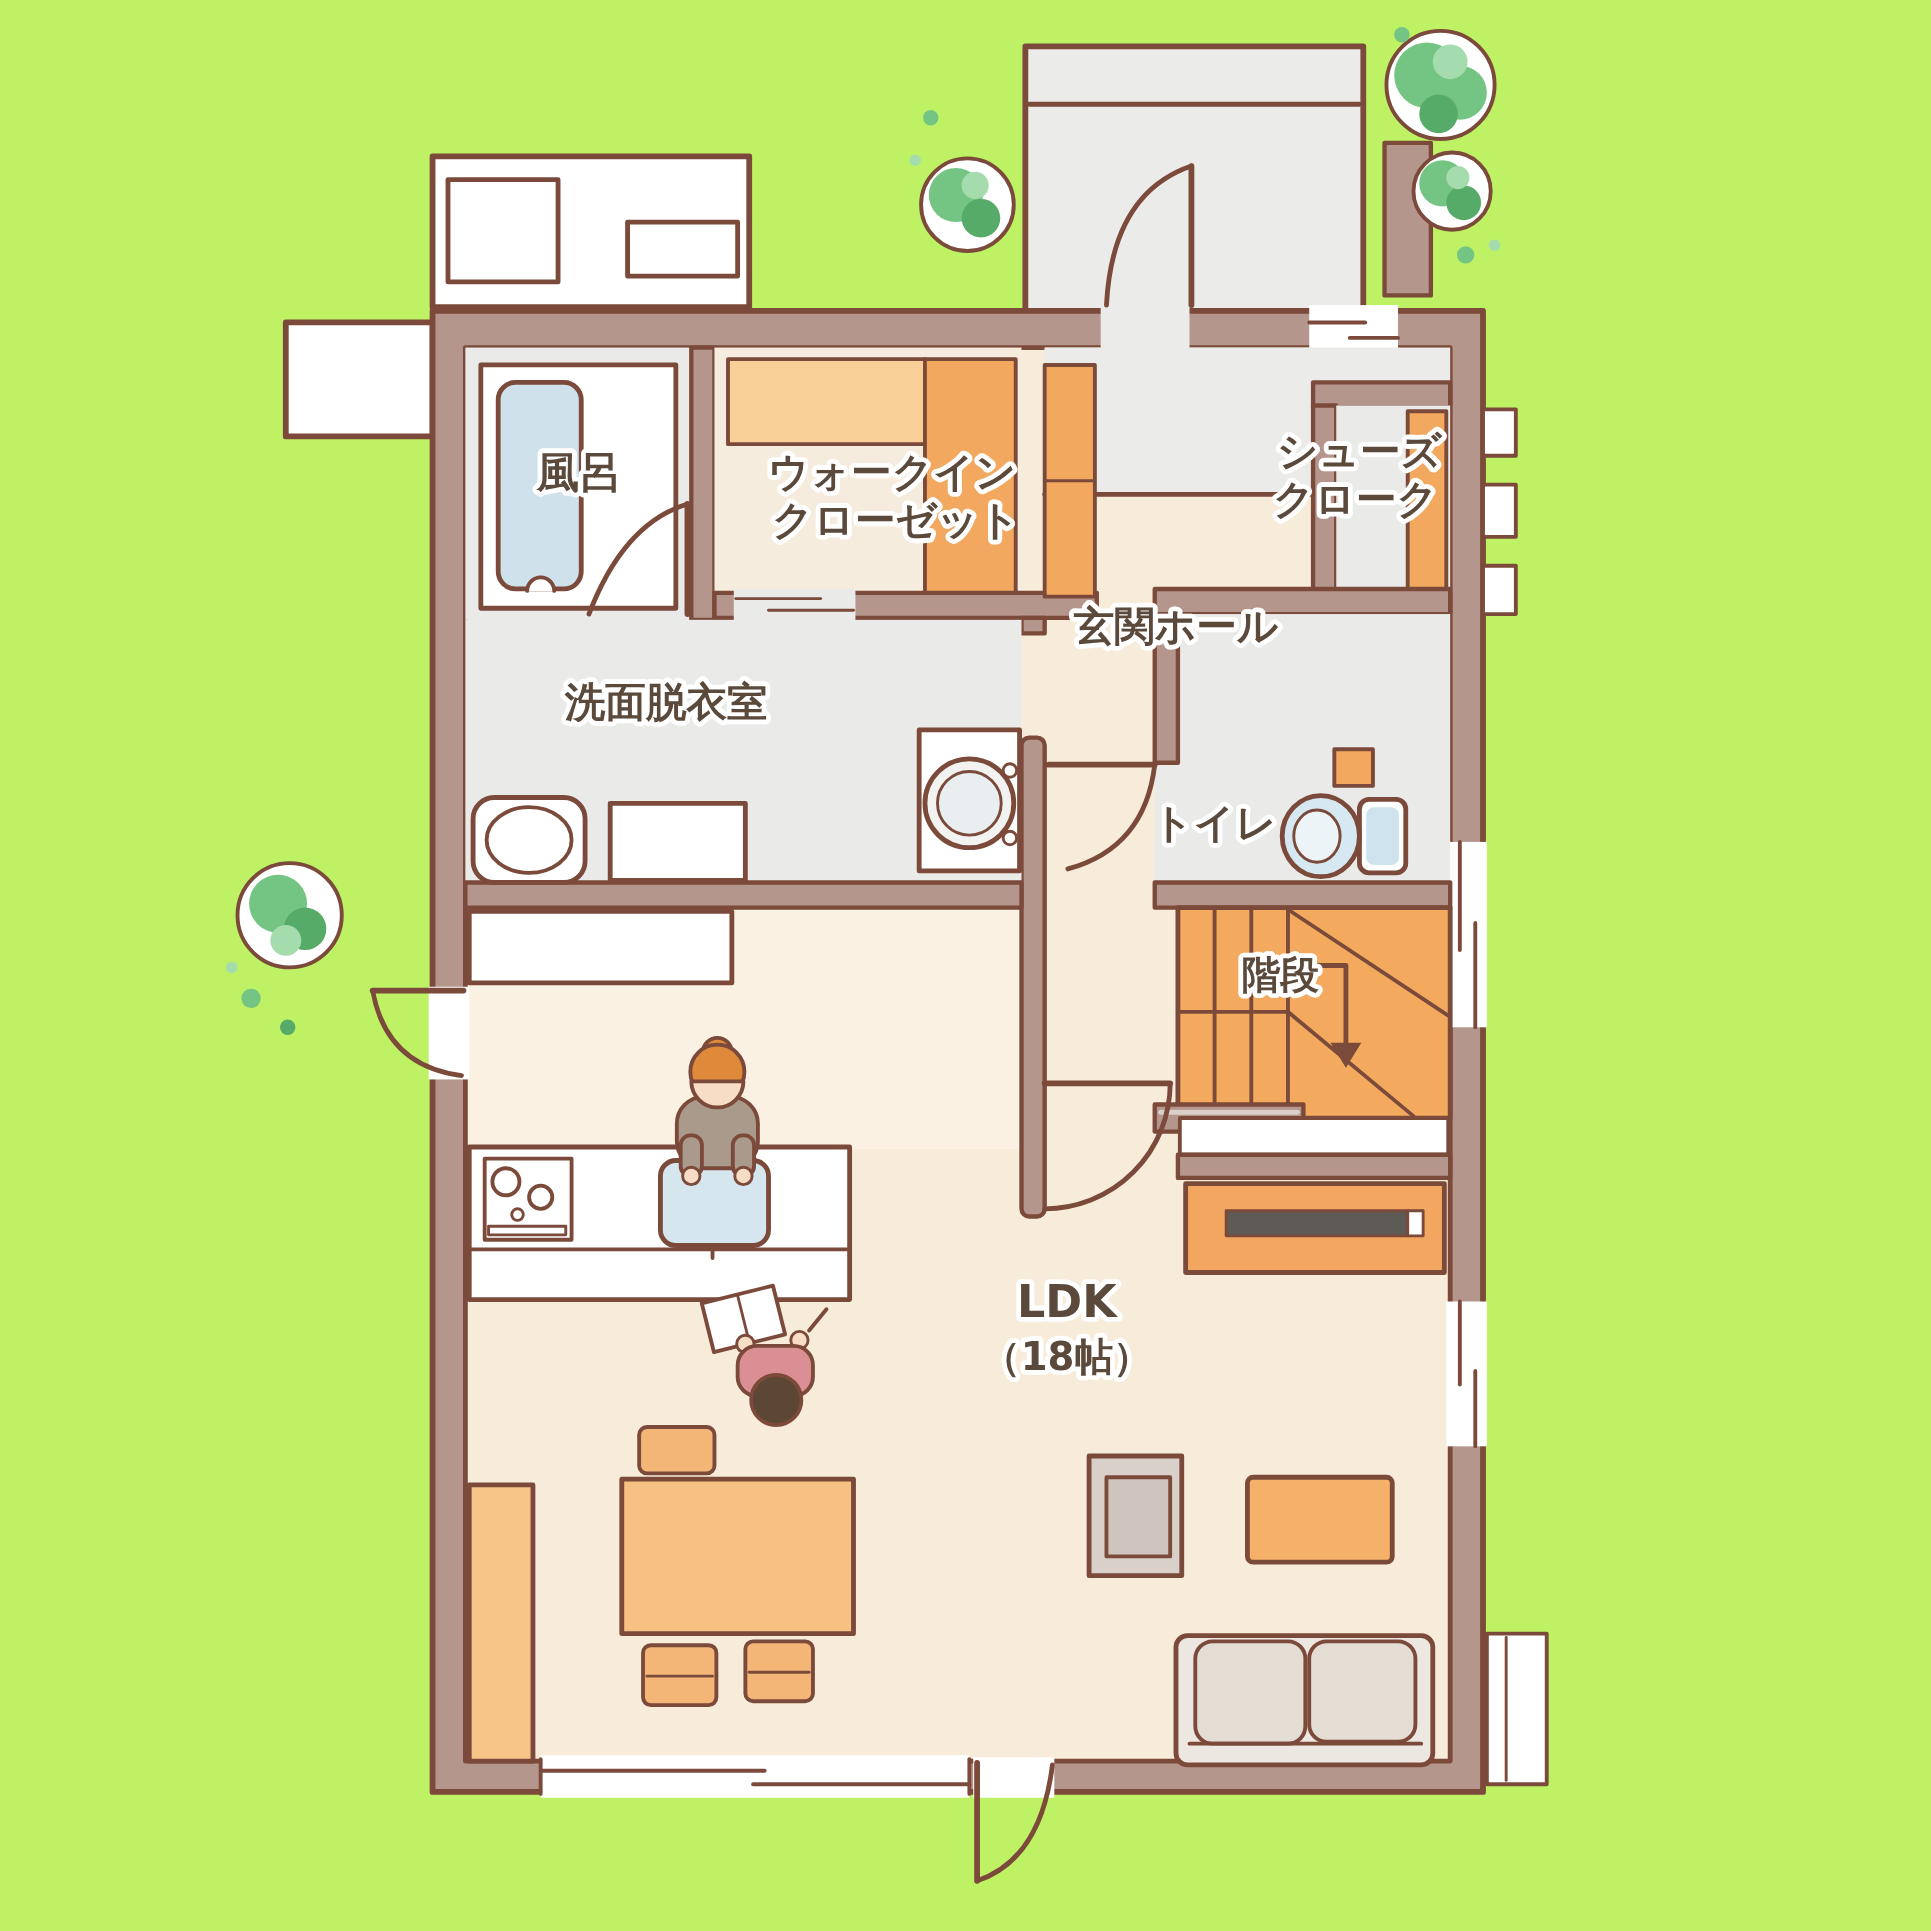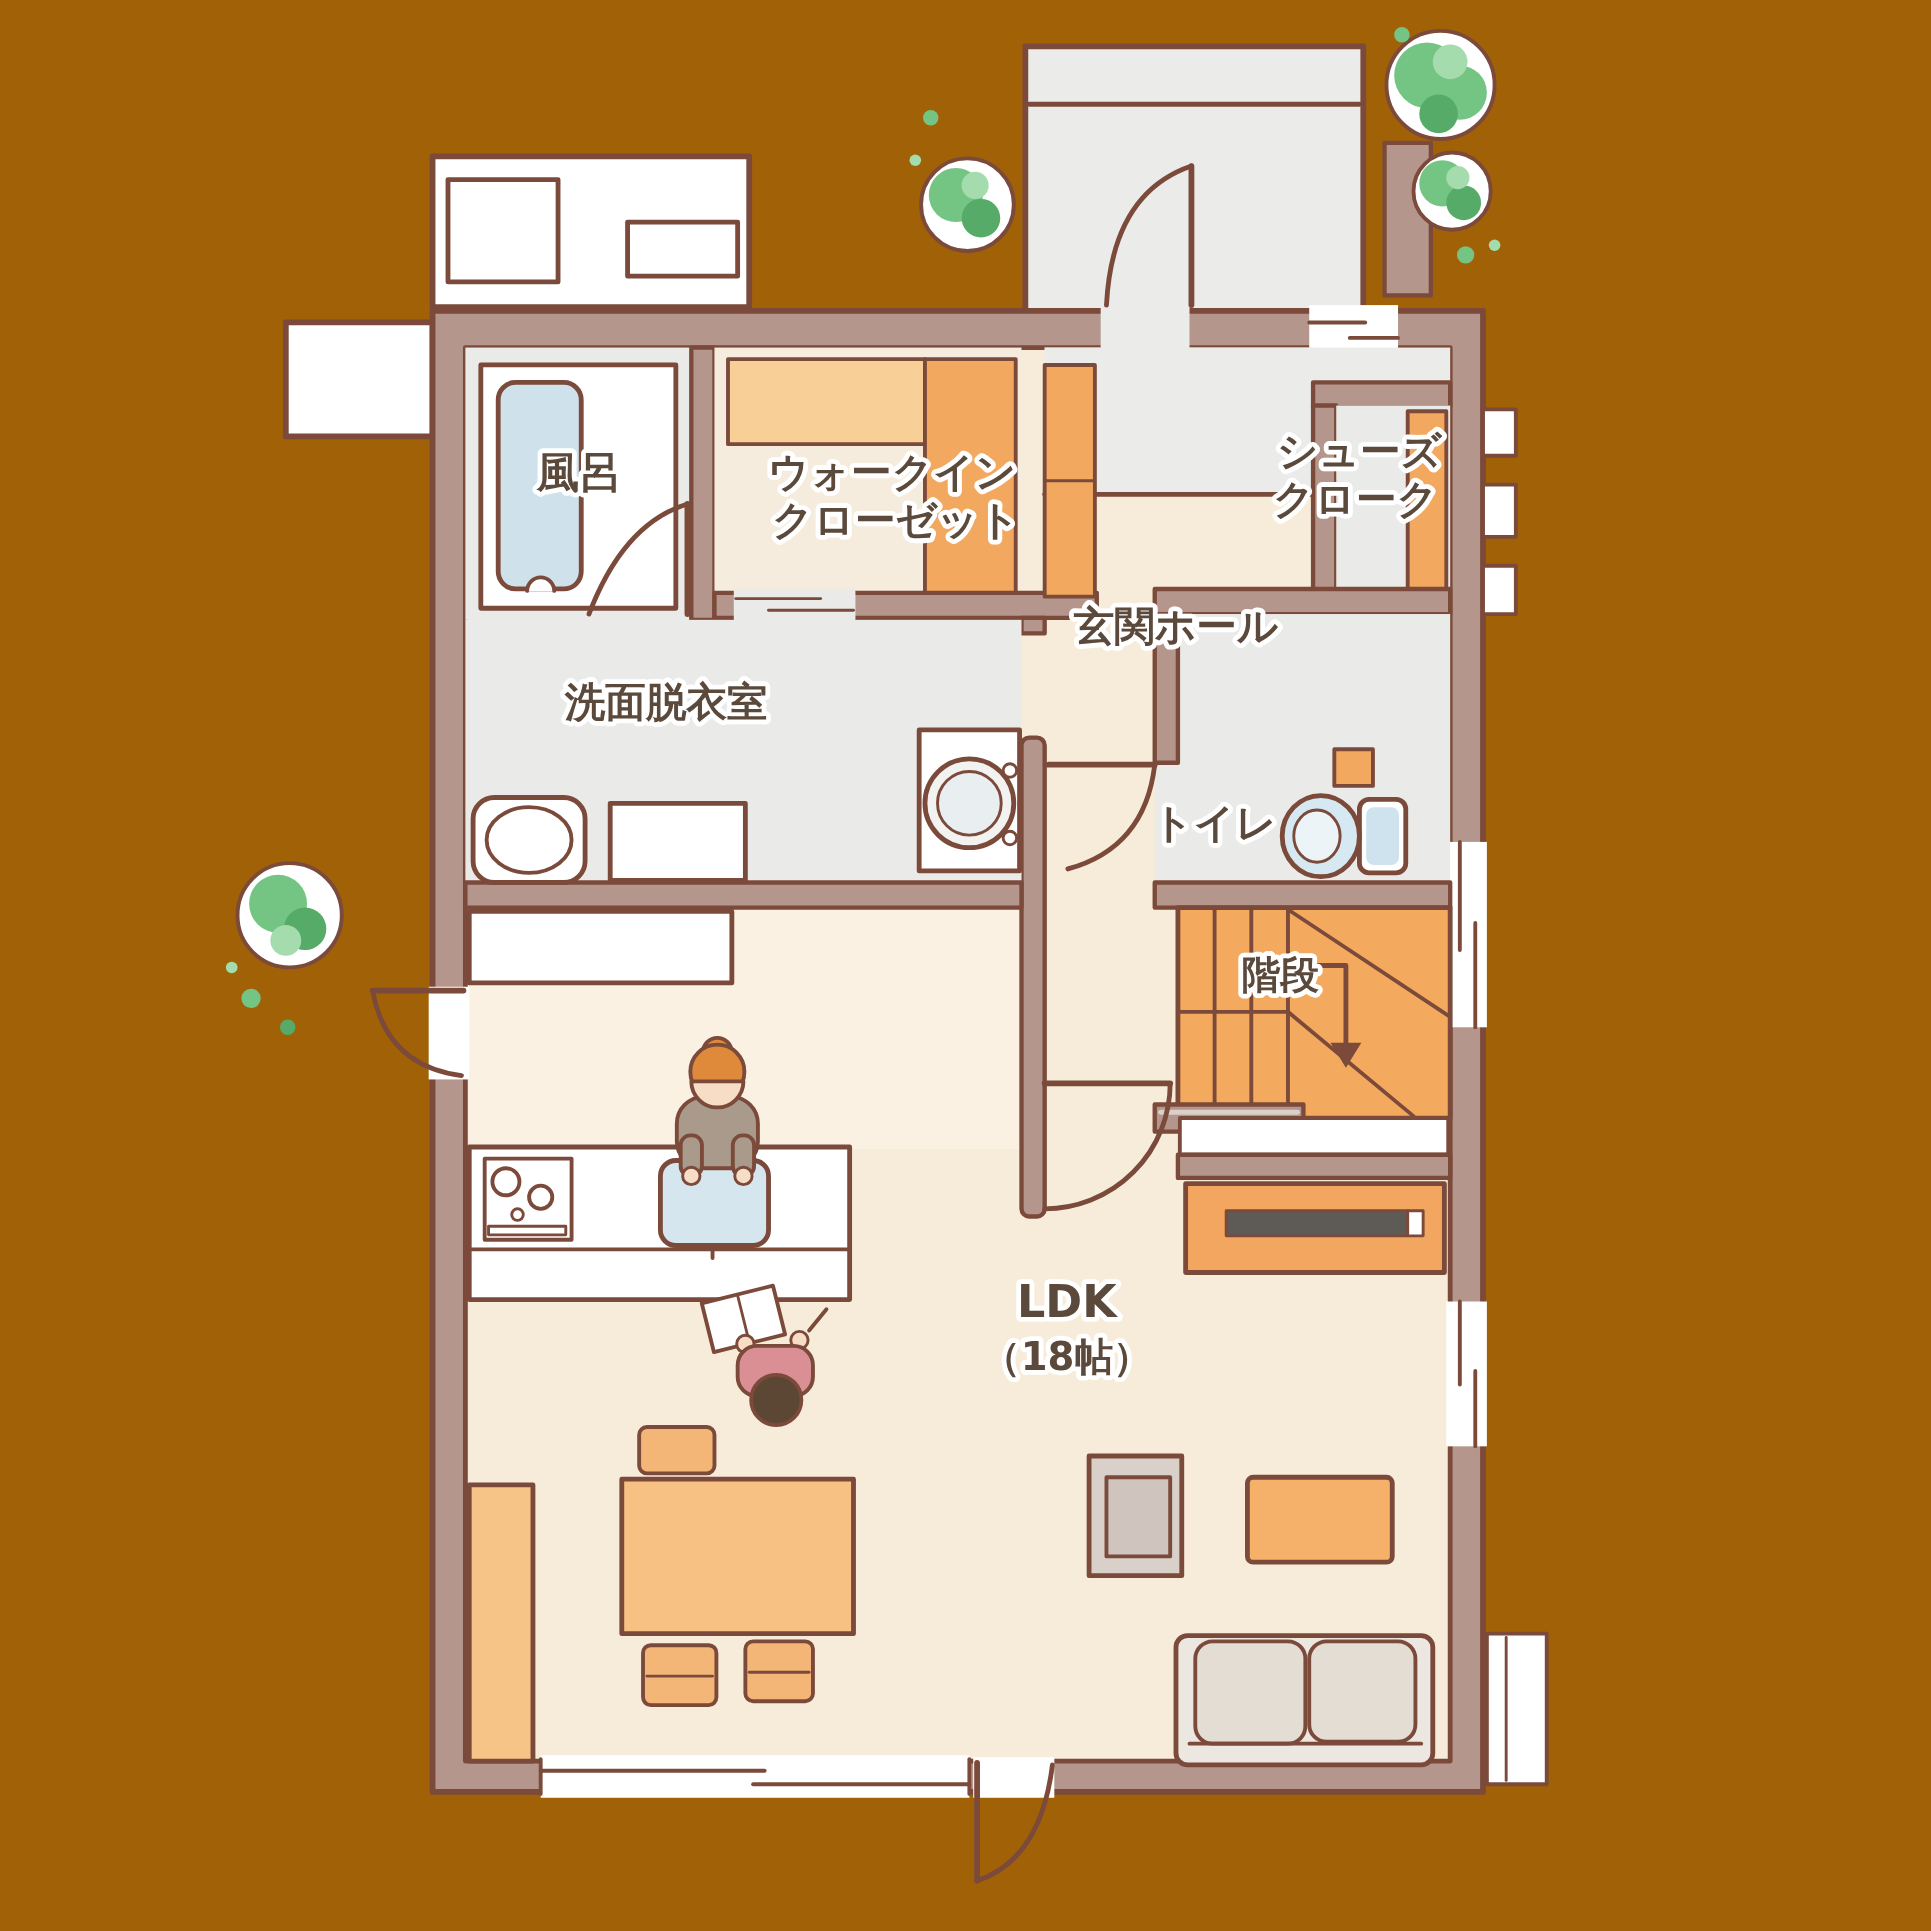--- a/index.html
+++ b/index.html
@@ -1,16 +1,16 @@
 <!DOCTYPE html>
 <html><head>
 <meta charset="utf-8">
 <style>
   html,body{margin:0;padding:0;background:#fff;}
-  #stage{position:relative;width:1931px;height:1931px;background:#a16207;overflow:hidden;text-align:center;}
+  #stage{position:relative;width:1931px;height:1931px;background:#bef264;overflow:hidden;text-align:center;}
   svg{position:absolute;left:0;top:0;}
   svg *{stroke-linecap:round;stroke-linejoin:round;}
   .ln{stroke:#7b4a3a;fill:none;}
   .s3{stroke-width:3;} .s4{stroke-width:4;} .s5{stroke-width:5;} .s6{stroke-width:6;}
   .wall{fill:#b5968c;stroke:#7b4a3a;stroke-width:4.5;}
   .wt{fill:#fff;stroke:#7b4a3a;}
   .gray{fill:#eaebe8;}
   .tile{fill:#ebebe9;}
   .beige{fill:#f7ecd9;}
   .cream{fill:#f6ecdd;}

